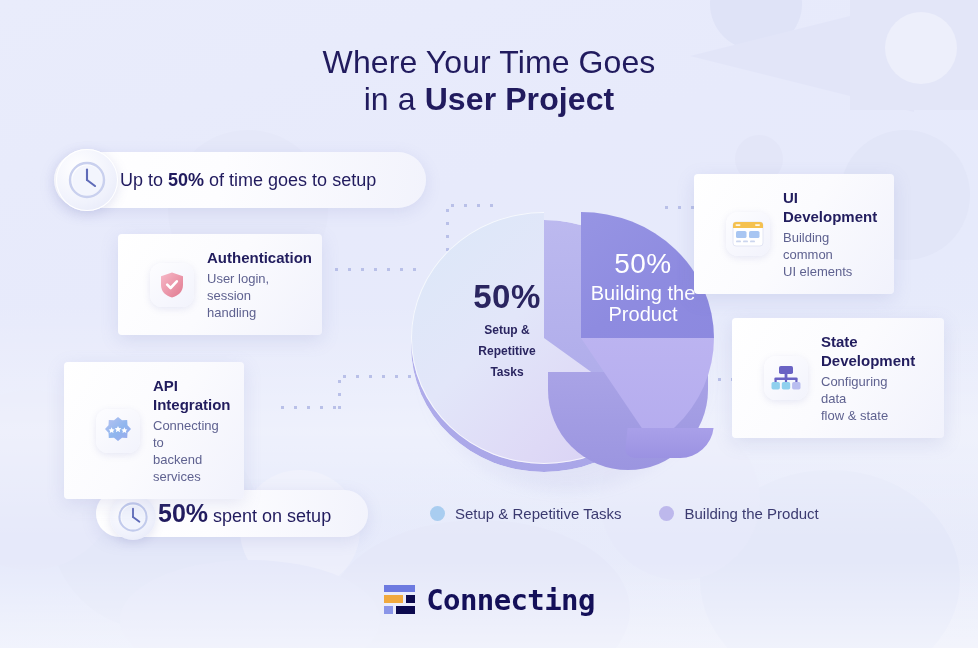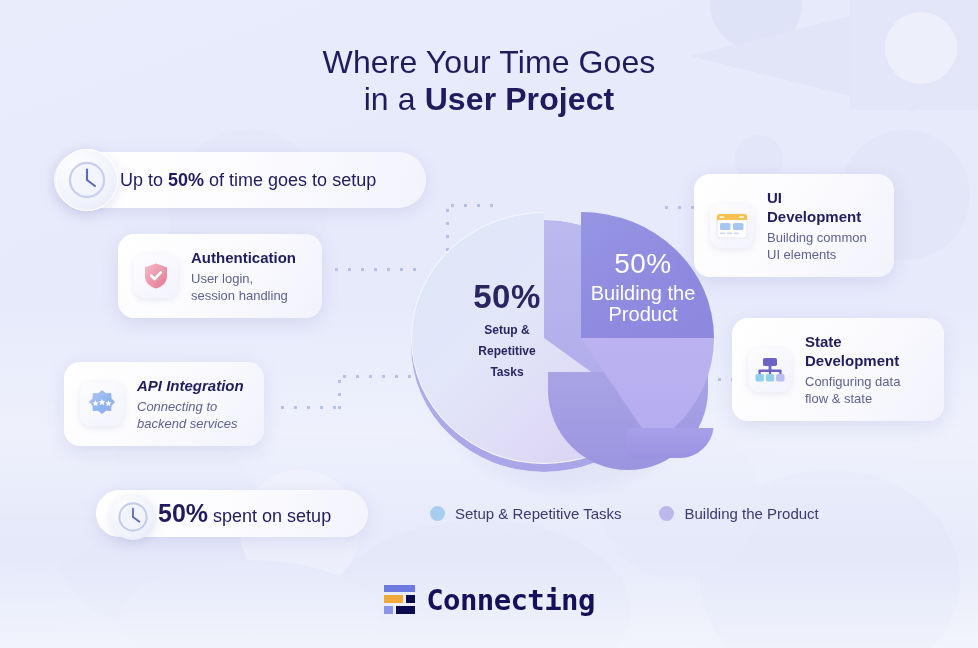--- a/index.html
+++ b/index.html
@@ -172,38 +172,38 @@
   #clock-top { left: 56px; top: 149px; width: 62px; height: 62px;
                box-shadow: 0 3px 12px rgba(120,125,190,.20), inset 0 0 0 1px #ffffff; }
   #clock-bottom { left: 110px; top: 494px; width: 46px; height: 46px;
                box-shadow: 0 3px 10px rgba(120,125,190,.18); }
 
   
   .card {
     position: absolute;
     display: flex; align-items: center; gap: 13px;
     background: linear-gradient(125deg, #ffffff 0%, #fbfbfe 50%, #f1f2fc 100%);
-    border-radius: 16px;
-    padding: 14px 16px;
+    border-radius: 4px;
+    padding: 14px 32px;
     box-shadow: 0 5px 18px rgba(120,125,190,.17);
   }
   .card-icon {
     flex: 0 0 auto;
     width: 44px; height: 44px;
     border-radius: 12px;
     background: linear-gradient(140deg, #fdfdff 0%, #f2f3fc 100%);
     box-shadow: 0 2px 7px rgba(120,125,190,.16);
     display: flex; align-items: center; justify-content: center;
   }
   .card-body { min-width: 0; }
   .card-title { font-size: 15px; font-weight: 700; color: #221d5e; line-height: 19px; }
   .card-desc { font-size: 13px; color: #5f6290; line-height: 17px; margin-top: 3px; white-space: pre-line; }
 
   #card-auth  { left: 118px; top: 234px; width: 204px; }
-  #card-api   { left: 64px;  top: 362px; width: 200px; font-style: italic; }
+  #card-api   { left: 64px;  top: 362px; width: 180px; }
   #card-ui    { left: 694px; top: 174px; width: 200px; }
   #card-state { left: 732px; top: 318px; width: 212px; }
 
   
   #legend { position: absolute; left: 430px; top: 505px; display: flex; gap: 38px; align-items: center; }
   .legend-item { display: flex; align-items: center; gap: 10px; }
   .legend-dot { width: 15px; height: 15px; border-radius: 50%; }
   .legend-label { font-size: 15px; color: #3b3a70; white-space: nowrap; }
 
   

